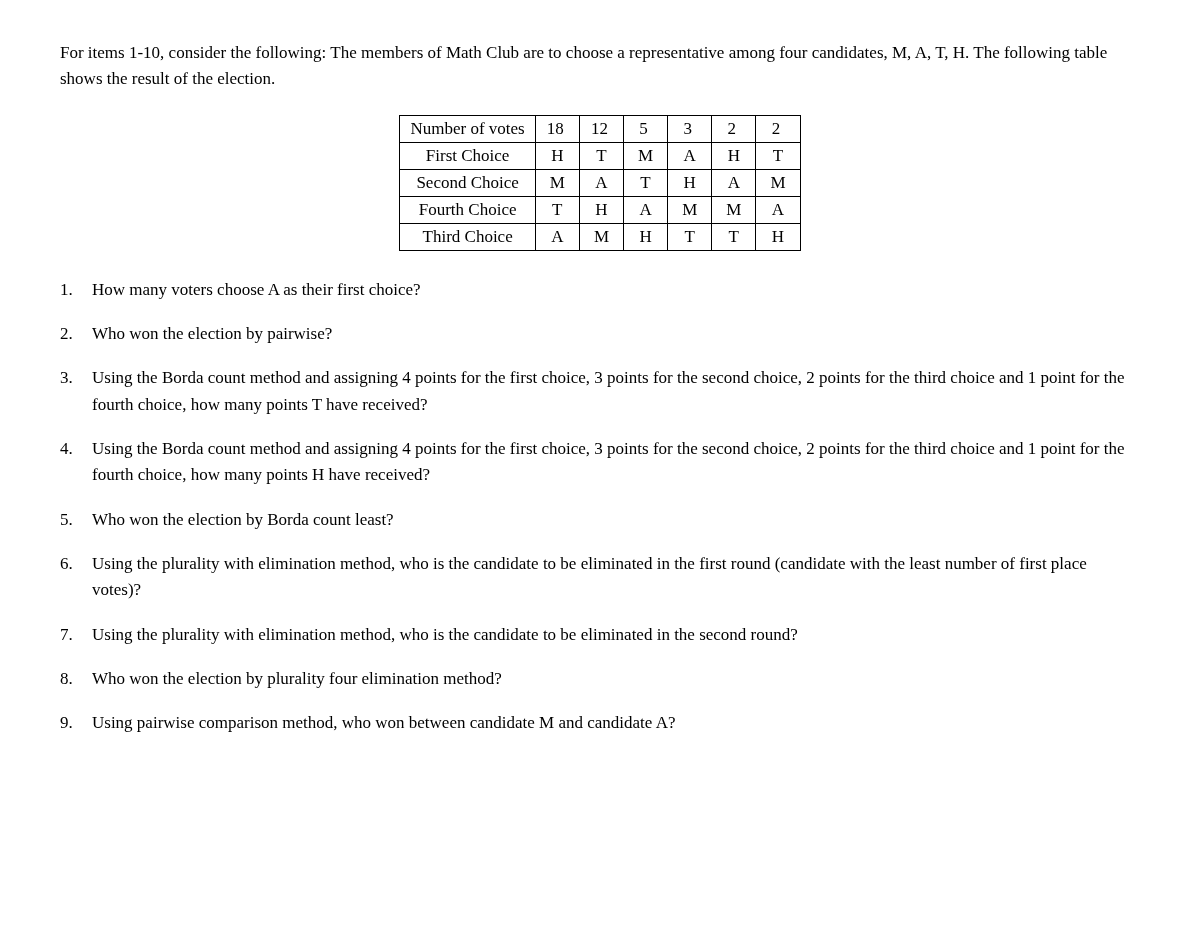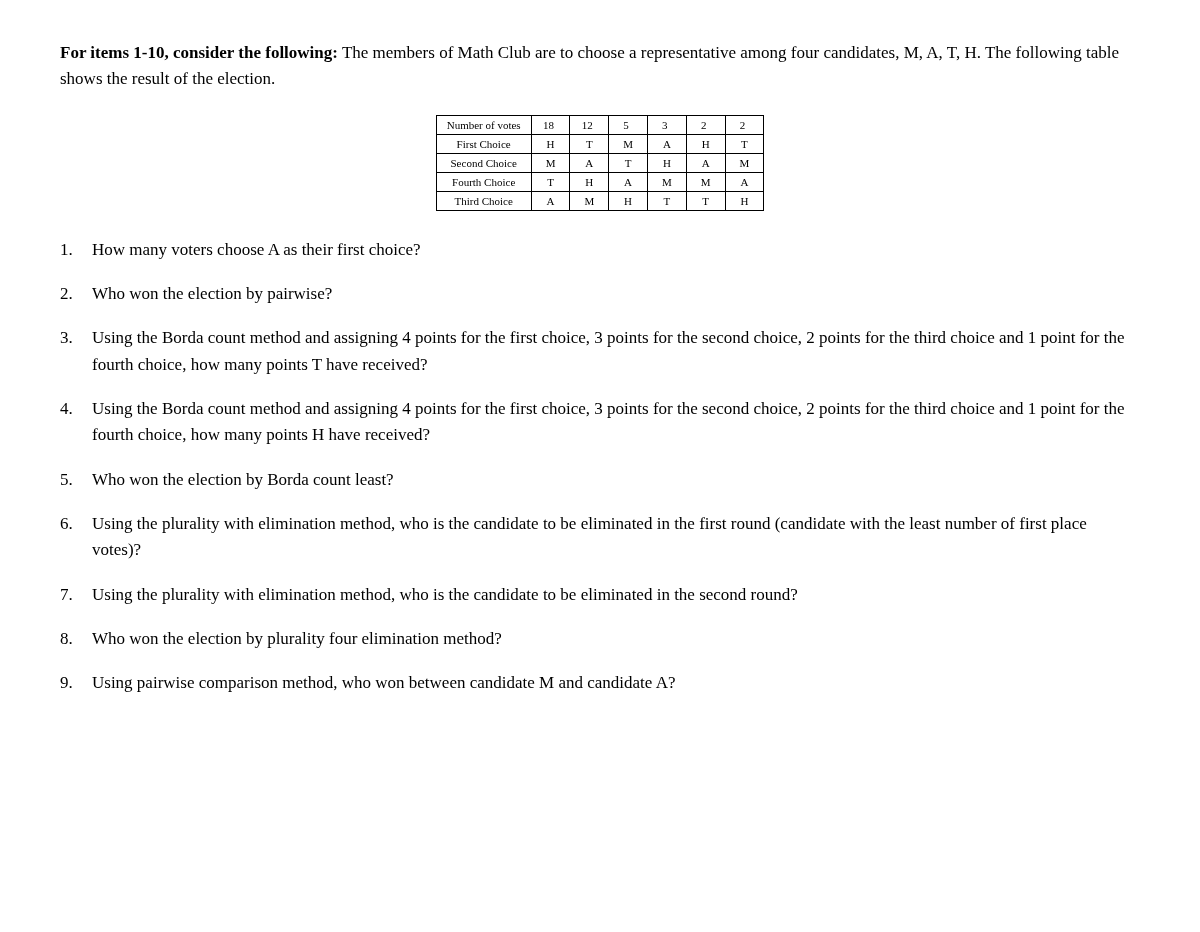--- a/index.html
+++ b/index.html
@@ -17,33 +17,33 @@
       max-width: 1200px;
       min-height: 932px;
     }
 
     .intro {
       margin-bottom: 22px;
       line-height: 1.55;
     }
 
     .intro strong {
-      font-weight: bold;
+      font-weight: normal;
     }
 
     .table-wrapper {
       display: flex;
       justify-content: center;
       margin-bottom: 26px;
     }
 
     table {
       border-collapse: collapse;
       font-family: "Times New Roman", Times, serif;
-      font-size: 11px;
+      font-size: 17px;
     }
 
     table td {
       border: 1px solid #000;
       padding: 3px 14px;
       text-align: center;
     }
 
     table tr:first-child td {
       text-align: center;

